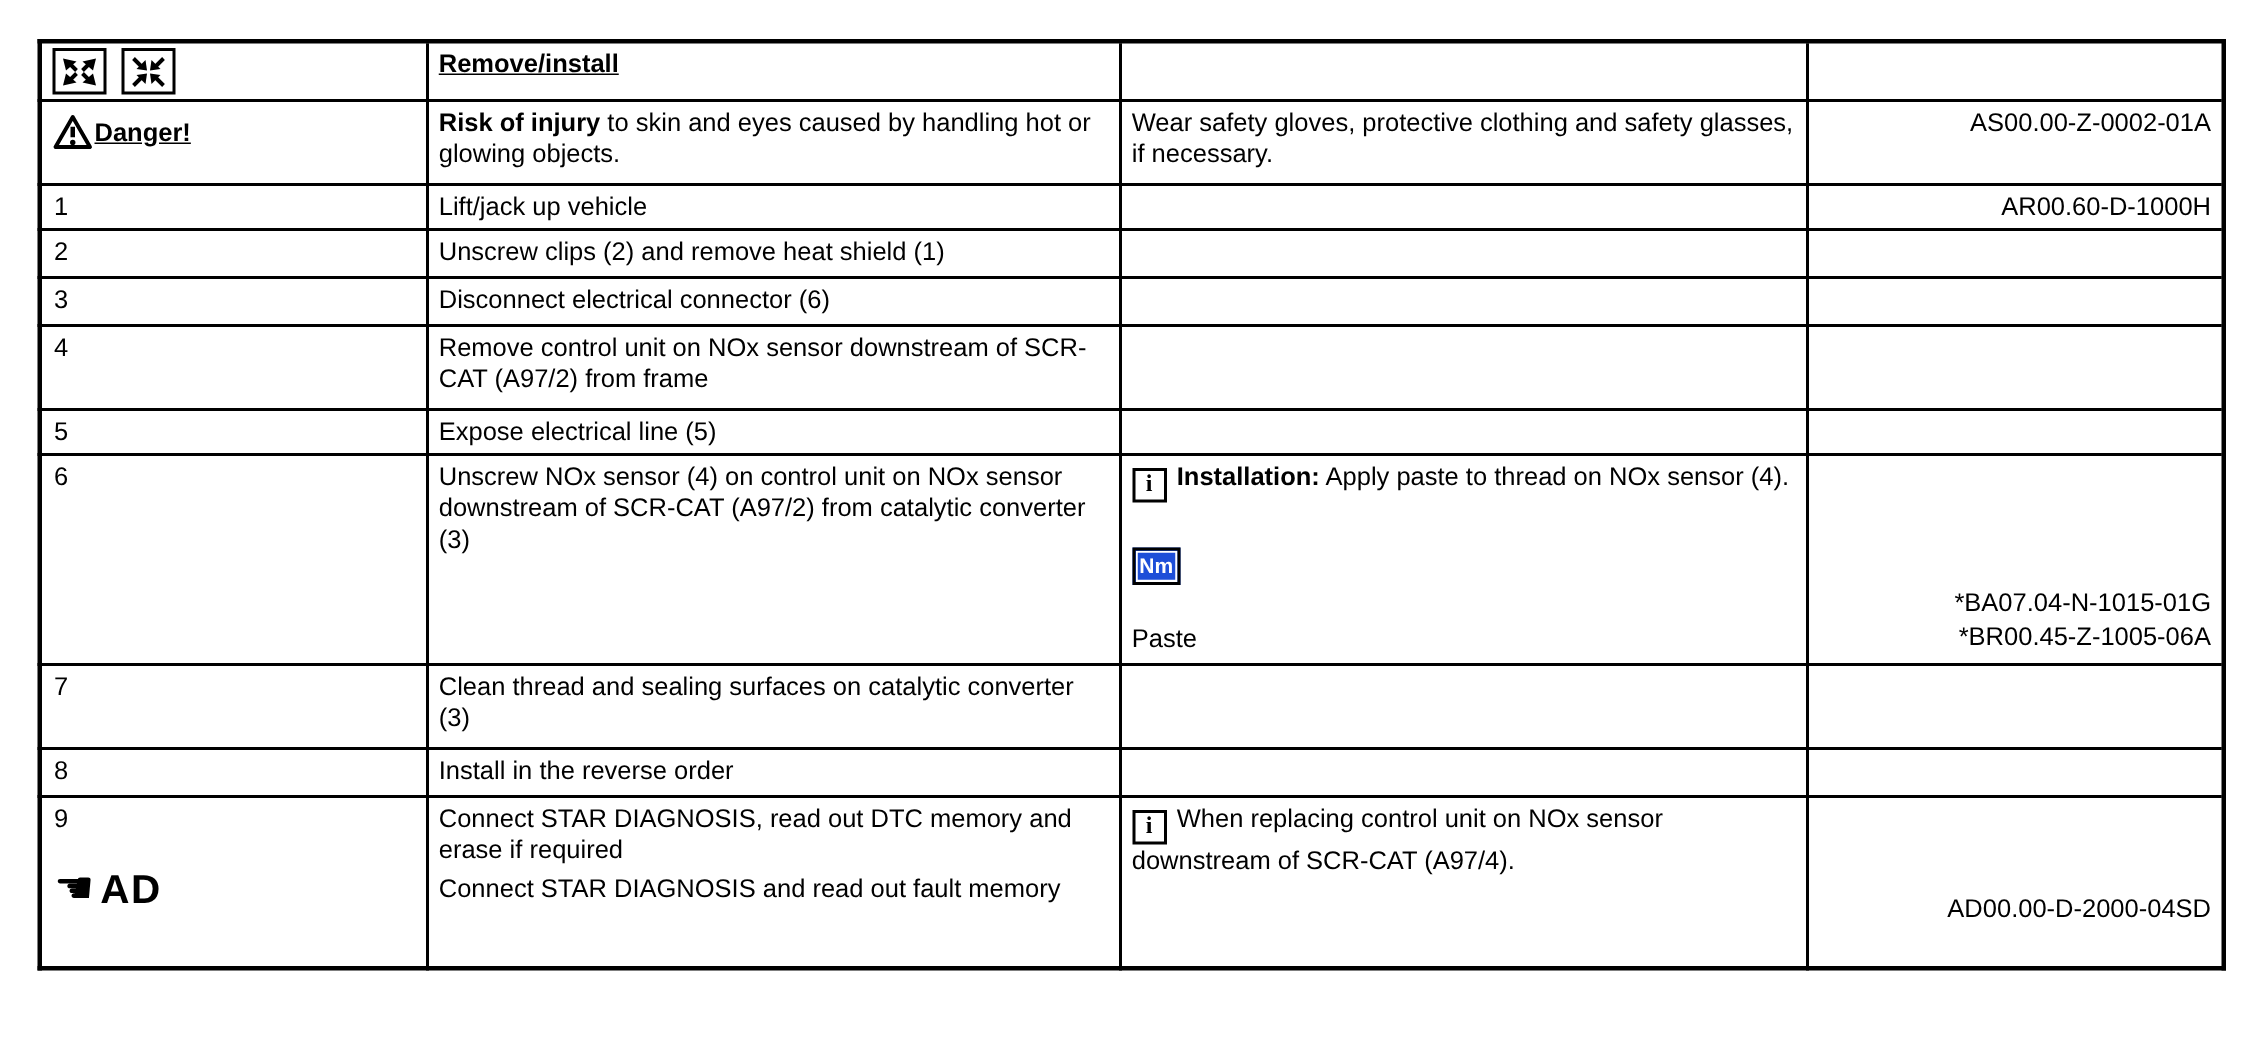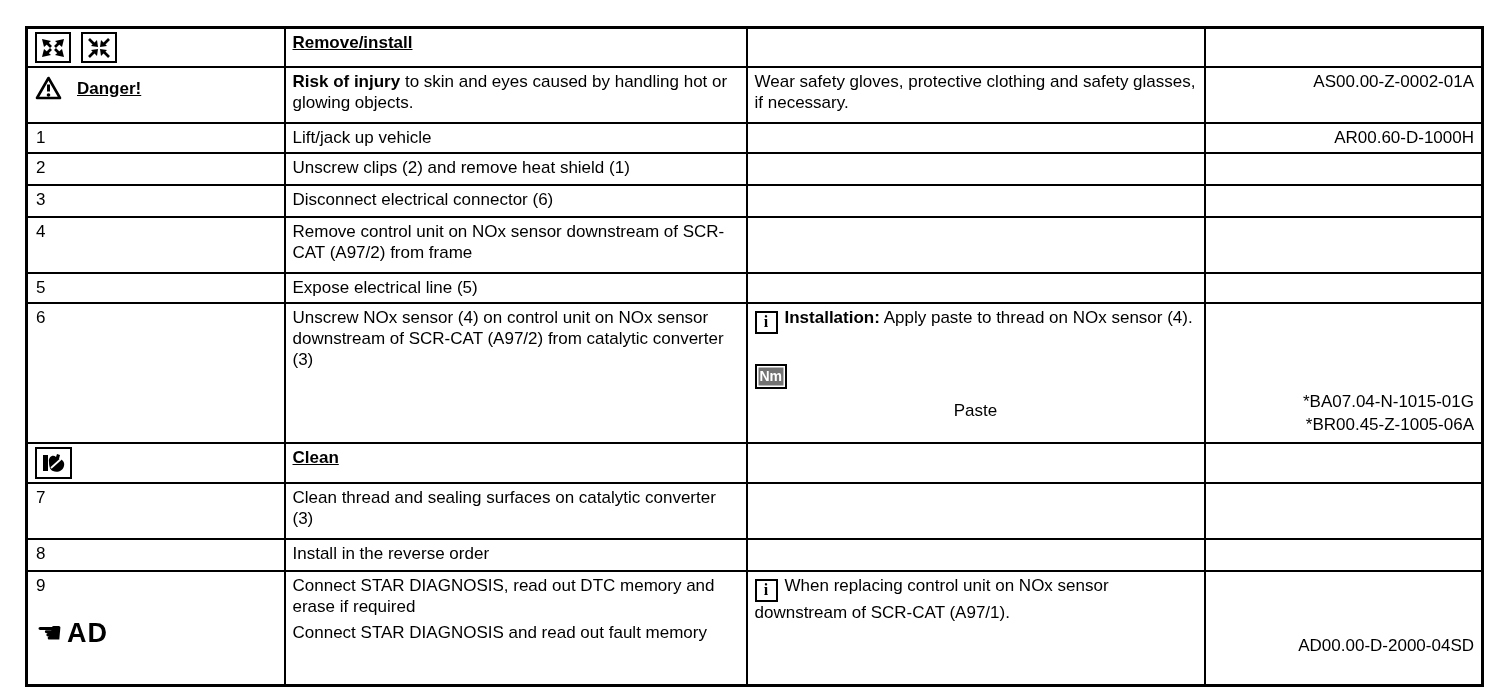--- a/index.html
+++ b/index.html
@@ -20,49 +20,49 @@
   .num{padding-left:8px;}
   p{margin:0;}
   .mt8{margin-top:5px;}
 
   
   .icon-btn{
     display:inline-flex;align-items:center;justify-content:center;
     width:32px;height:27px;border:2px solid #000;background:#fff;
     margin-right:5px;vertical-align:top;
   }
-  .danger-cell{display:flex;align-items:center;gap:15px;padding-top:5px;}
+  .danger-cell{display:flex;align-items:center;gap:1px;padding-top:5px;}
 
   
   .info-box{
     display:inline-flex;align-items:center;justify-content:center;
     width:19px;height:19px;border:2px solid #000;
     font-family:"Liberation Serif", serif;font-weight:bold;font-size:16px;
     margin-right:7px;vertical-align:-4px;line-height:1;
   }
   
   .nm-box{
-    display:inline-block;background:#737373;color:#fff;
+    display:inline-block;background:#1d4ed8;color:#fff;
     font-weight:bold;font-size:14px;line-height:1;
     padding:3px 3px 4px 3px;box-shadow:inset 0 0 0 1.5px #fff;
     border:2px solid #000;
   }
   .hand-ad{display:flex;align-items:center;gap:4px;margin-top:26px;}
   .hand-glyph{font-size:30px;line-height:22px;}
   .ad-label{font-weight:bold;font-size:27px;letter-spacing:1px;}
   .clean-icon-box{
     display:inline-flex;align-items:center;justify-content:center;
     width:33px;height:28px;border:2px solid #000;
   }
   .code{white-space:nowrap;text-align:right;}
   .pad-code-1{padding-top:84px;margin-left:28px;}
   .code-gap{margin-top:2px;}
   .pad-code-2{padding-top:60px;}
   .nm-line{margin-top:30px;}
-  .paste-line{margin-top:11px;text-align:center;}
+  .paste-line{margin-top:25px;}
 </style>
 </head>
 <body>
 
 <table class="wis">
   <colgroup>
     <col style="width:258px">
       <col style="width:462px">
       <col style="width:458px">
       <col style="width:278px">
@@ -173,34 +173,20 @@
           <span class="nm-box">Nm</span>
         </div>
         <div class="paste-line">Paste</div>
       </td>
       <td>
         <div class="code pad-code-1">*BA07.04-N-1015-01G</div>
         <div class="code code-gap">*BR00.45-Z-1005-06A</div>
       </td>
     </tr>
 
-    <tr>
-      <td style="height:24px">
-        <span class="clean-icon-box">
-          <svg width="25" height="22" viewBox="0 0 25 22">
-            <rect x="2" y="3" width="5" height="16" fill="#000"></rect>
-            <path d="M8 10 C7 5,12 2,15 5 L16 2 L19 3 L18 7 C22 7,24 11,23 14 C22 19,16 21,12 19 C9 18,8 14,8 10 Z" fill="#000"></path>
-            <line x1="10" y1="16" x2="20" y2="7" stroke="#fff" stroke-width="1.8"></line>
-          </svg>
-        </span>
-      </td>
-      <td class="b">Clean</td>
-      <td></td>
-      <td></td>
-    </tr>
 
     <tr>
       <td class="num" style="height:48px">7</td>
       <td>Clean thread and sealing surfaces on catalytic converter (3)</td>
       <td></td>
       <td></td>
     </tr>
 
     <tr>
       <td class="num" style="height:24px">8</td>
@@ -216,21 +202,21 @@
           <span class="hand-glyph">☚</span>
           <span class="ad-label">AD</span>
         </div>
       </td>
       <td>
         <p>Connect STAR DIAGNOSIS, read out DTC memory and erase if required</p>
         <p class="mt8">Connect STAR DIAGNOSIS and read out fault memory</p>
       </td>
       <td>
         <div>
-          <span class="info-box">i</span><span>When replacing control unit on NOx sensor downstream of SCR-CAT (A97/1).</span>
+          <span class="info-box">i</span><span>When replacing control unit on NOx sensor downstream of SCR-CAT (A97/4).</span>
         </div>
       </td>
       <td>
         <div class="code pad-code-2">AD00.00-D-2000-04SD</div>
       </td>
     </tr>
 
   </tbody>
 </table>
 

